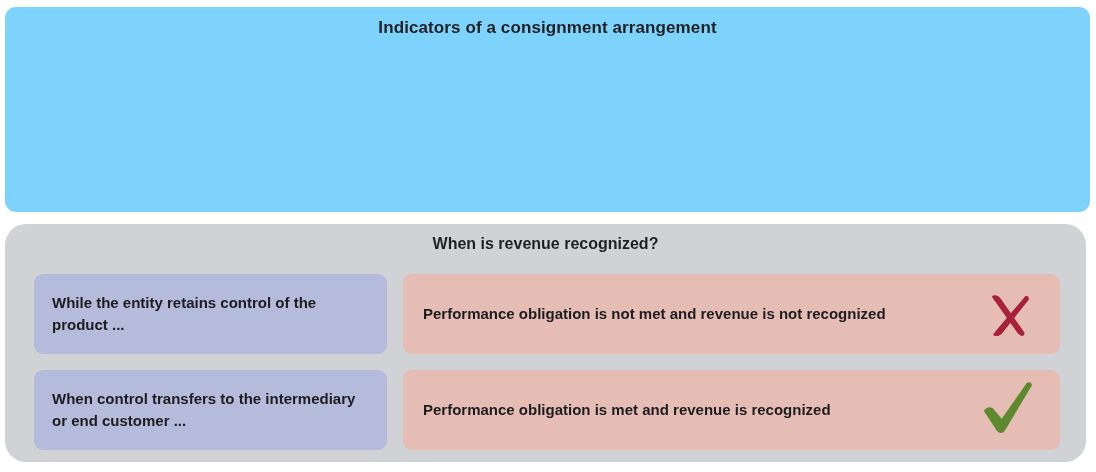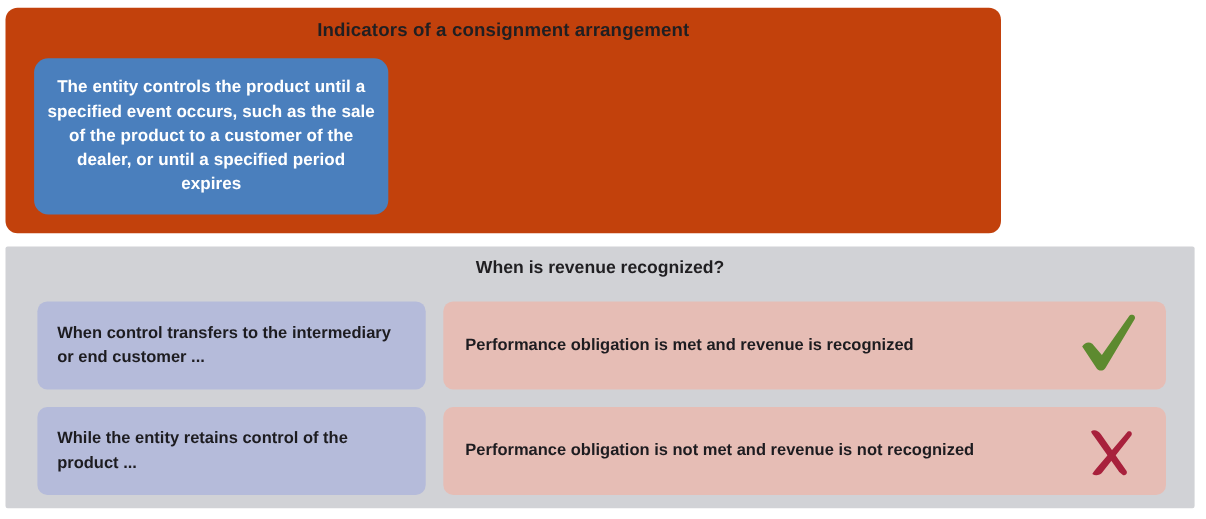--- a/index.html
+++ b/index.html
@@ -19,23 +19,23 @@
     width: 1096px;
     height: 472px;
     background: #ffffff;
   }
 
   
   .panel-top {
     position: absolute;
     left: 5px;
     top: 7px;
-    width: 905px;
+    width: 1085px;
     height: 205px;
-    background: #c2410c;
+    background: #7dd3fc;
     border-radius: 11px;
     box-sizing: border-box;
   }
   .panel-title {
     position: absolute;
     left: 0;
     top: 11px;
     width: 100%;
     text-align: center;
     font-size: 17px;
@@ -74,21 +74,21 @@
   }
 
   
   .panel-bottom {
     position: absolute;
     left: 5px;
     top: 224px;
     width: 1081px;
     height: 238px;
     background: #d1d2d6;
-    border-radius: 2px;
+    border-radius: 21px;
     box-sizing: border-box;
   }
   .panel-bottom-title {
     position: absolute;
     left: 0;
     top: 11px;
     width: 100%;
     text-align: center;
     font-size: 16px;
     font-weight: bold;
@@ -159,59 +159,56 @@
 </head>
 <body>
 
 <div id="canvas">
 
   <section class="panel-top">
     <div class="panel-title">Indicators of a consignment arrangement</div>
 
     <div class="card-row">
 
-      <div class="blue-card">
-        <div class="blue-card-text">The entity controls the product until a specified event occurs, such as the sale of the product to a customer of the dealer, or until a specified period expires</div>
-      </div>
 
 
 
     </div>
   </section>
 
   <section class="panel-bottom">
     <div class="panel-bottom-title">When is revenue recognized?</div>
 
     <div class="qa-grid">
-
-      <div class="qa-row">
-        <div class="purple-card">
-          <div class="purple-card-text">When control transfers to the intermediary or end customer ...</div>
-        </div>
-        <div class="pink-card">
-          <div class="pink-card-text">Performance obligation is met and revenue is recognized</div>
-          <div class="mark-slot">
-            <svg width="62" height="62" viewBox="0 0 62 62" aria-hidden="true">
-              <path d="M6 32 C8.5 28.5 12 27 15.5 29.5 L24.5 40 L50 3.5 C52 1 56.5 2.5 55.5 6 L28 52 C26 55.5 21.5 55.5 19.5 52.5 Z" fill="#5d8a2f"></path>
-            </svg>
-          </div>
-        </div>
-      </div>
 
       <div class="qa-row">
         <div class="purple-card">
           <div class="purple-card-text">While the entity retains control of the product ...</div>
         </div>
         <div class="pink-card">
           <div class="pink-card-text">Performance obligation is not met and revenue is not recognized</div>
           <div class="mark-slot">
             <svg width="52" height="52" viewBox="0 0 52 52" aria-hidden="true">
               <path d="M10 8 C13 6 17 8 19 11 L42 44 C43.5 46.5 41 49 38.5 47.5 L35.5 45 L12.5 12.5 C11 10.5 10 9.5 10 8 Z" fill="#a8213c"></path>
               <path d="M43 8.5 C45.5 7 48 9.5 46.5 12 L20 45.5 C18 48 14 49 11 47 C12 45 13.5 43.5 15 41.5 L41 11 C42 9.8 42.5 9.2 43 8.5 Z" fill="#a8213c"></path>
             </svg>
           </div>
         </div>
       </div>
 
+      <div class="qa-row">
+        <div class="purple-card">
+          <div class="purple-card-text">When control transfers to the intermediary or end customer ...</div>
+        </div>
+        <div class="pink-card">
+          <div class="pink-card-text">Performance obligation is met and revenue is recognized</div>
+          <div class="mark-slot">
+            <svg width="62" height="62" viewBox="0 0 62 62" aria-hidden="true">
+              <path d="M6 32 C8.5 28.5 12 27 15.5 29.5 L24.5 40 L50 3.5 C52 1 56.5 2.5 55.5 6 L28 52 C26 55.5 21.5 55.5 19.5 52.5 Z" fill="#5d8a2f"></path>
+            </svg>
+          </div>
+        </div>
+      </div>
+
     </div>
   </section>
 
 </div>
 
 </body></html>

